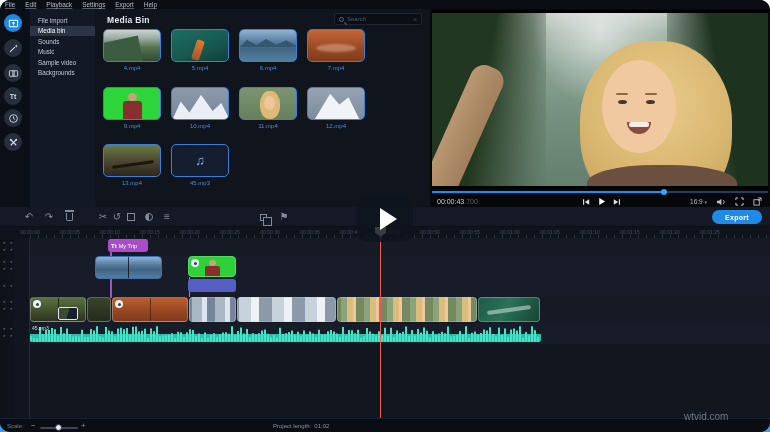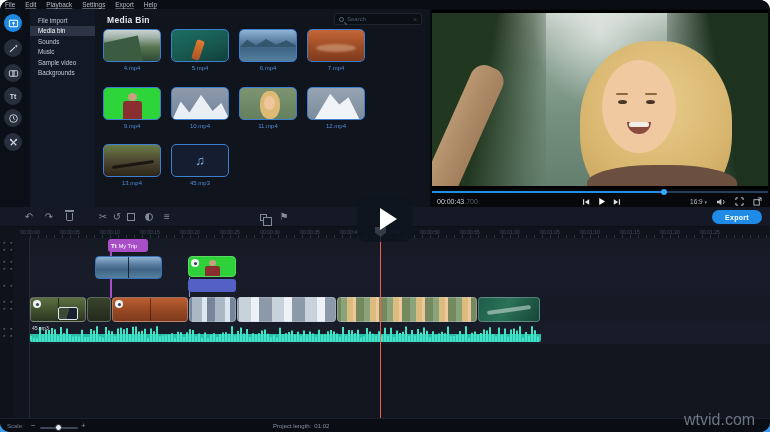--- a/index.html
+++ b/index.html
@@ -166,21 +166,21 @@
 
   
   #statusbar{position:absolute;left:0;top:418px;width:100%;height:14px;background:#0a0d13;border-top:1px solid #1a2030;z-index:6}
   #scale-label{position:absolute;left:7px;top:4px;font-size:6px;color:#737d8e}
   #zoom-minus{position:absolute;left:31px;top:2px;font-size:8px;color:#8a93a4}
   #zoom-track{position:absolute;left:40px;top:8px;width:38px;height:2px;background:#3c4656;border-radius:1px}
   #zoom-handle{position:absolute;left:55px;top:5px;width:7px;height:7px;border-radius:50%;background:#e8ecf2;border:1.5px solid #2c3440}
   #zoom-plus{position:absolute;left:81px;top:2px;font-size:8px;color:#8a93a4}
   #project-length{position:absolute;left:273px;top:4px;font-size:6px;color:#8892a4;display:flex;gap:3px}
 
-  #watermark{position:absolute;left:684px;top:411px;font-size:16px;color:#6d7684;z-index:30}
+  #watermark{position:absolute;left:684px;top:411px;font-size:10px;color:#6d7684;z-index:30}
 </style>
 </head>
 <body>
 
 <div class="corner" id="corner-bl"></div>
 <div class="corner" id="corner-br"></div>
 
 <div id="app">
 
   <div id="menubar">

